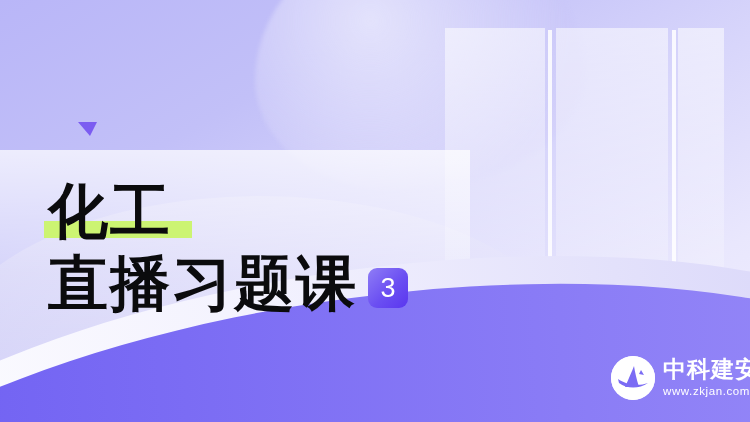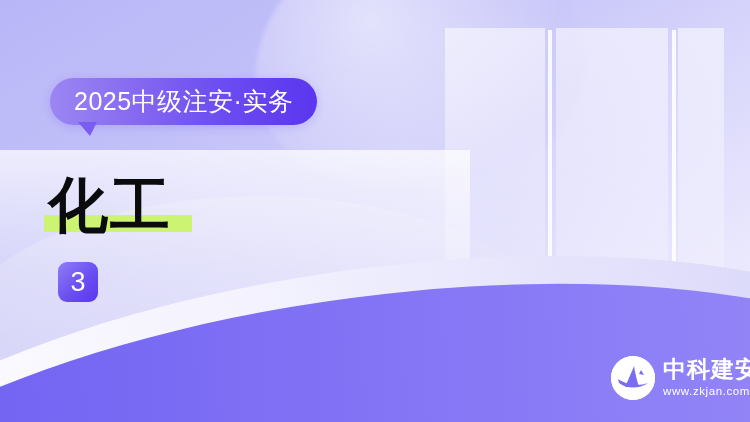--- a/index.html
+++ b/index.html
@@ -119,21 +119,21 @@
     top: 122px;
     width: 0; height: 0;
     border-left: 12px solid transparent;
     border-right: 7px solid transparent;
     border-top: 14px solid #7b5cf1;
   }
 
   .title-wrap {
     position: absolute;
     left: 48px;
-    top: 166px;
+    top: 172px;
     width: 420px;
   }
   .title-line {
     position: relative;
     display: flex;
     align-items: flex-end;
     height: 72px;
   }
   .title-text {
     position: relative;
@@ -237,33 +237,31 @@
     
     
 
     
   </div>
 
   <div class="swoosh-edge"></div>
   <div class="swoosh-light"></div>
   <div class="swoosh-main"></div>
 
-  <div class="tag">
-    <span class="tag-text">2025中级注安·实务</span>
-  </div>
   <div class="tag-tail"></div>
 
   <div class="title-wrap">
     <div class="title-line">
       <span class="hl-wrap">
         <span class="hl-bar"></span>
         <span class="title-text">化工</span>
       </span>
     </div>
     <div class="title-line">
+      <span class="title-text">直播习题课</span>
       <span class="badge">3</span>
     </div>
   </div>
 
   <div class="logo">
     <div class="logo-mark">
       <svg width="44" height="44" viewBox="0 0 44 44" aria-hidden="true">
         <circle cx="22" cy="22" r="22" fill="#ffffff"></circle>
         <path d="M14 31 C18 22 21 15 23 10 C24 16 25.5 23 28 31 Z" fill="#7b6cf4"></path>
         <path d="M7 23 C14 28 26 31 37 27 C28 33 16 33 8 27 Z" fill="#7b6cf4"></path>

